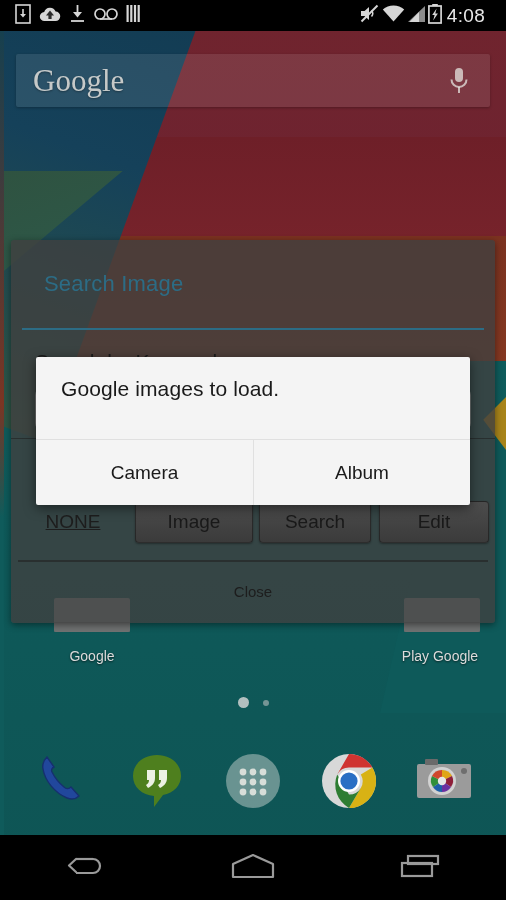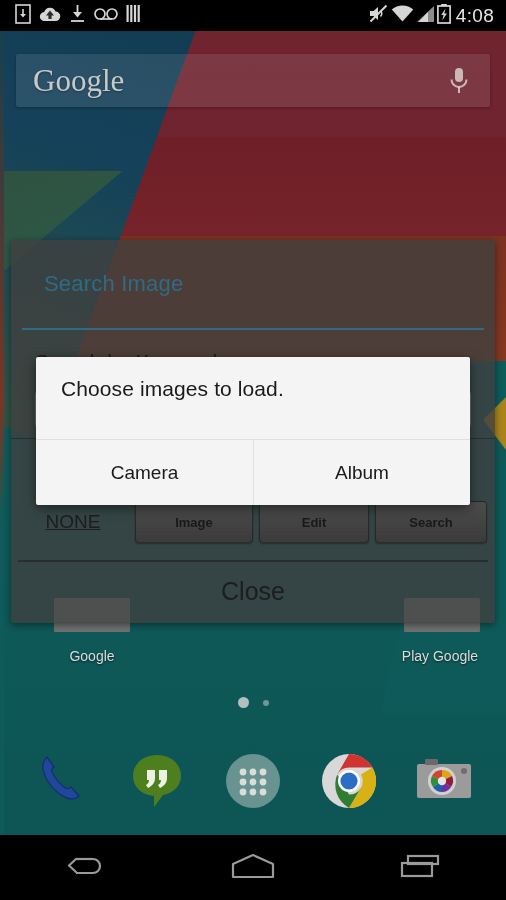--- a/index.html
+++ b/index.html
@@ -69,21 +69,21 @@
 
   
   #statusbar {
     position: absolute; left: 0; top: 0;
     width: 506px; height: 31px;
     background: #000;
     display: flex; align-items: center;
     z-index: 60;
   }
   .sb-left { display: flex; align-items: center; gap: 8px; padding-left: 15px; }
-  .sb-right { margin-left: auto; display: flex; align-items: center; gap: 2px; padding-right: 12px; }
+  .sb-right { margin-left: auto; display: flex; align-items: center; gap: 2px; padding-right: 21px; }
   .sb-icon { display: block; }
   .sb-clock {
     color: #e8e8e8; font-size: 19px; letter-spacing: .3px;
     font-family: "Liberation Sans", sans-serif; padding-left: 3px;
   }
 
   
   #google-widget {
     position: absolute; left: 16px; top: 54px;
     width: 474px; height: 53px;
@@ -182,37 +182,36 @@
   }
   .none-label {
     width: 124px; text-align: center;
     font-size: 19px; color: #1d1d1d; text-decoration: underline;
   }
   .panel-btn {
     height: 42px; margin-right: 6px;
     background: linear-gradient(180deg,#4c4c4c 0%, #3b3b3b 100%);
     border: 1px solid rgba(25,25,25,0.6);
     border-radius: 4px;
-    color: #191919; font-size: 13px;
+    color: #191919; font-size: 19px;
     display: flex; align-items: center; justify-content: center;
     box-shadow: 0 1px 2px rgba(0,0,0,0.35);
-    font-weight: bold;
   }
   #btn-image  { width: 118px; }
   #btn-edit   { width: 110px; }
   #btn-search { width: 112px; margin-right: 8px; }
   #panel-rule3 {
     position: absolute; left: 7px; top: 320px; width: 470px; height: 2px;
     background: rgba(35,35,35,0.65);
   }
   #btn-close {
     position: absolute; left: 7px; top: 322px;
     width: 470px; height: 58px;
     display: flex; align-items: center; justify-content: center;
-    font-size: 25px; color: #1d1d1d;
+    font-size: 15px; color: #1d1d1d;
   }
 
   
   #dialog {
     position: absolute; left: 36px; top: 357px;
     width: 434px; height: 148px;
     background: #f4f4f4;
     border-radius: 2px;
     box-shadow: 0 3px 12px rgba(0,0,0,0.5);
     z-index: 40;
@@ -354,30 +353,30 @@
 
     <div class="panel-section-label" id="section-keyword">Search by Keyword</div>
     <div id="panel-input"></div>
     <div id="panel-rule2"></div>
 
     <div class="panel-section-label" id="section-source">Select Image Source</div>
 
     <div id="panel-btnrow">
       <div class="none-label">NONE</div>
       <div class="panel-btn" id="btn-image">Image</div>
+      <div class="panel-btn" id="btn-search">Search</div>
       <div class="panel-btn" id="btn-edit">Edit</div>
-      <div class="panel-btn" id="btn-search">Search</div>
     </div>
 
     <div id="panel-rule3"></div>
     <div id="btn-close">Close</div>
   </div>
 
   <div id="dialog">
-    <div id="dialog-message">Choose images to load.</div>
+    <div id="dialog-message">Google images to load.</div>
     <div id="dialog-divider-h"></div>
     <div id="dialog-divider-v"></div>
     <div class="dialog-btn" id="dialog-btn-album">Album</div>
     <div class="dialog-btn" id="dialog-btn-camera">Camera</div>
   </div>
 
   <div id="statusbar">
     <div class="sb-left">
 
       <span class="sb-icon">

